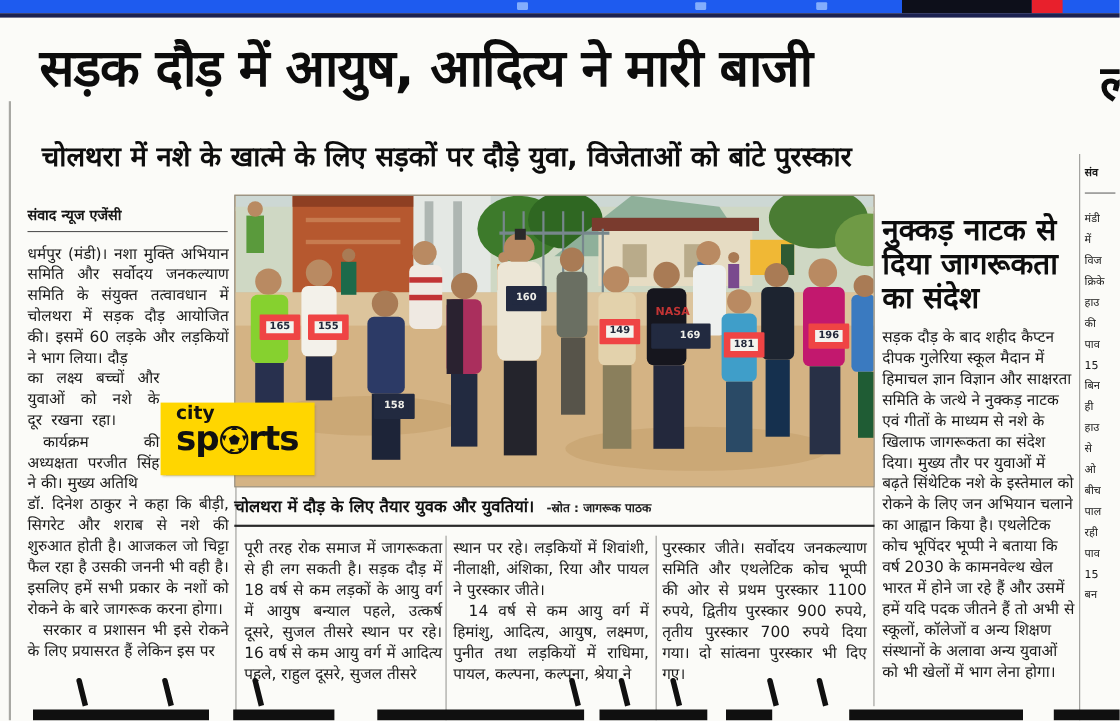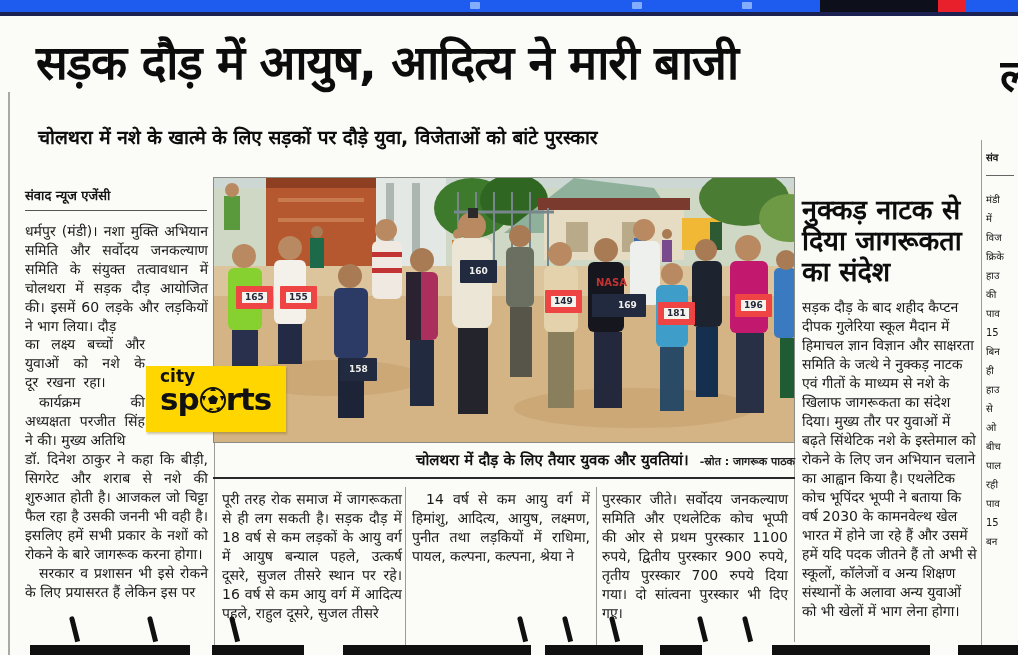--- a/index.html
+++ b/index.html
@@ -25,21 +25,21 @@
     left:36px; top:30px; width:910px;
     font-size:47px; font-weight:800; color:#0c0c0c;
     letter-spacing:-1px; white-space:nowrap; line-height:1.4;
   }
   .headline-frag {
     left:1000px; top:44px; font-size:44px; font-weight:800; color:#0c0c0c;
     width:18px; overflow:hidden; white-space:nowrap; height:62px;
   }
   .subheadline {
     left:38px; top:124px; width:915px;
-    font-size:19px; font-weight:800; color:#0d0d0d; white-space:nowrap;
+    font-size:25px; font-weight:800; color:#0d0d0d; white-space:nowrap;
   }
   .byline { left:25px; top:186px; font-size:13px; font-weight:700; }
   .rule { background:#555; height:1px; }
 
   .bodytext {
     font-size:14px; line-height:19px; color:#1a1a1a;
     text-align:justify;
   }
   .indent { text-indent:14px; }
 
@@ -48,21 +48,21 @@
     left:213px; top:177px; width:582px; height:266px;
     border:1px solid #8b8b85; background:#d4b384; overflow:hidden;
   }
   .bib {
     position:absolute; font-size:9px; font-weight:700; line-height:11px;
     background:#f4f3ee; color:#23283a; padding:0 3px; border-radius:1px;
     border:6px solid #ef4444;
   }
   .bib.dark { background:#222a40; color:#f0f0ea; border-color:#222a40; }
 
-  .caption-row { left:213px; top:449px; width:582px; text-align:right; }
+  .caption-row { left:213px; top:449px; width:582px; text-align:left; }
   .caption { font-size:15px; font-weight:700; color:#111; }
   .caption-src { font-size:11px; font-weight:700; color:#222; margin-left:6px; }
   .caption-rule { left:213px; top:477px; width:582px; height:2px; background:#2a2a2a; }
 
   
   .sb-headline {
     left:802px; top:194px; width:180px;
     font-size:27px; line-height:31px; font-weight:800; color:#0d0d0d;
   }
   .sb-body { left:802px; top:298px; width:176px; text-align:left; }
@@ -275,20 +275,21 @@
 </div>
 
 <div class="abs caption-row">
   <span class="caption">चोलथरा में दौड़ के लिए तैयार युवक और युवतियां।</span>
   <span class="caption-src">-स्रोत : जागरूक पाठक</span>
 </div>
 <div class="abs caption-rule"></div>
 
 <div class="abs bodytext" style="left:222px; top:490px; width:180px;">पूरी तरह रोक समाज में जागरूकता से ही लग सकती है। सड़क दौड़ में 18 वर्ष से कम लड़कों के आयु वर्ग में आयुष बन्याल पहले, उत्कर्ष दूसरे, सुजल तीसरे स्थान पर रहे। 16 वर्ष से कम आयु वर्ग में आदित्य पहले, राहुल दूसरे, सुजल तीसरे</div>
 <div class="abs" style="left:412px; top:490px; width:178px;">
+  <p class="bodytext">स्थान पर रहे। लड़कियों में शिवांशी, नीलाक्षी, अंशिका, रिया और पायल ने पुरस्कार जीते।</p>
   <p class="bodytext indent">14 वर्ष से कम आयु वर्ग में हिमांशु, आदित्य, आयुष, लक्ष्मण, पुनीत तथा लड़कियों में राधिमा, पायल, कल्पना, कल्पना, श्रेया ने</p>
 </div>
 <div class="abs bodytext" style="left:602px; top:490px; width:186px;">पुरस्कार जीते। सर्वोदय जनकल्याण समिति और एथलेटिक कोच भूप्पी की ओर से प्रथम पुरस्कार 1100 रुपये, द्वितीय पुरस्कार 900 रुपये, तृतीय पुरस्कार 700 रुपये दिया गया। दो सांत्वना पुरस्कार भी दिए गए।</div>
 
 <h3 class="abs sb-headline">नुक्कड़ नाटक से दिया जागरूकता का संदेश</h3>
 <div class="abs bodytext sb-body">सड़क दौड़ के बाद शहीद कैप्टन दीपक गुलेरिया स्कूल मैदान में हिमाचल ज्ञान विज्ञान और साक्षरता समिति के जत्थे ने नुक्कड़ नाटक एवं गीतों के माध्यम से नशे के खिलाफ जागरूकता का संदेश दिया। मुख्य तौर पर युवाओं में बढ़ते सिंथेटिक नशे के इस्तेमाल को रोकने के लिए जन अभियान चलाने का आह्वान किया है। एथलेटिक कोच भूपिंदर भूप्पी ने बताया कि वर्ष 2030 के कामनवेल्थ खेल भारत में होने जा रहे हैं और उसमें हमें यदि पदक जीतने हैं तो अभी से स्कूलों, कॉलेजों व अन्य शिक्षण संस्थानों के अलावा अन्य युवाओं को भी खेलों में भाग लेना होगा।</div>
 
 <div class="abs edgecol">
   <div class="eb">संव</div>
   <div class="erule"></div>

